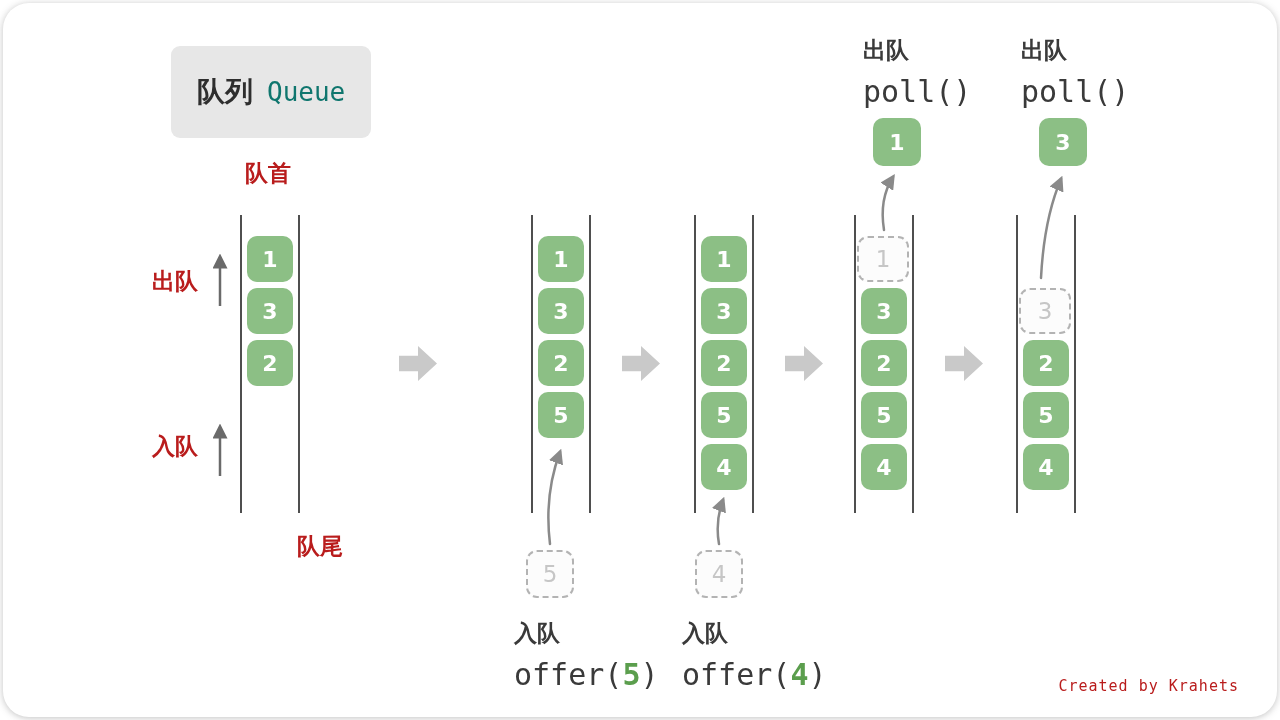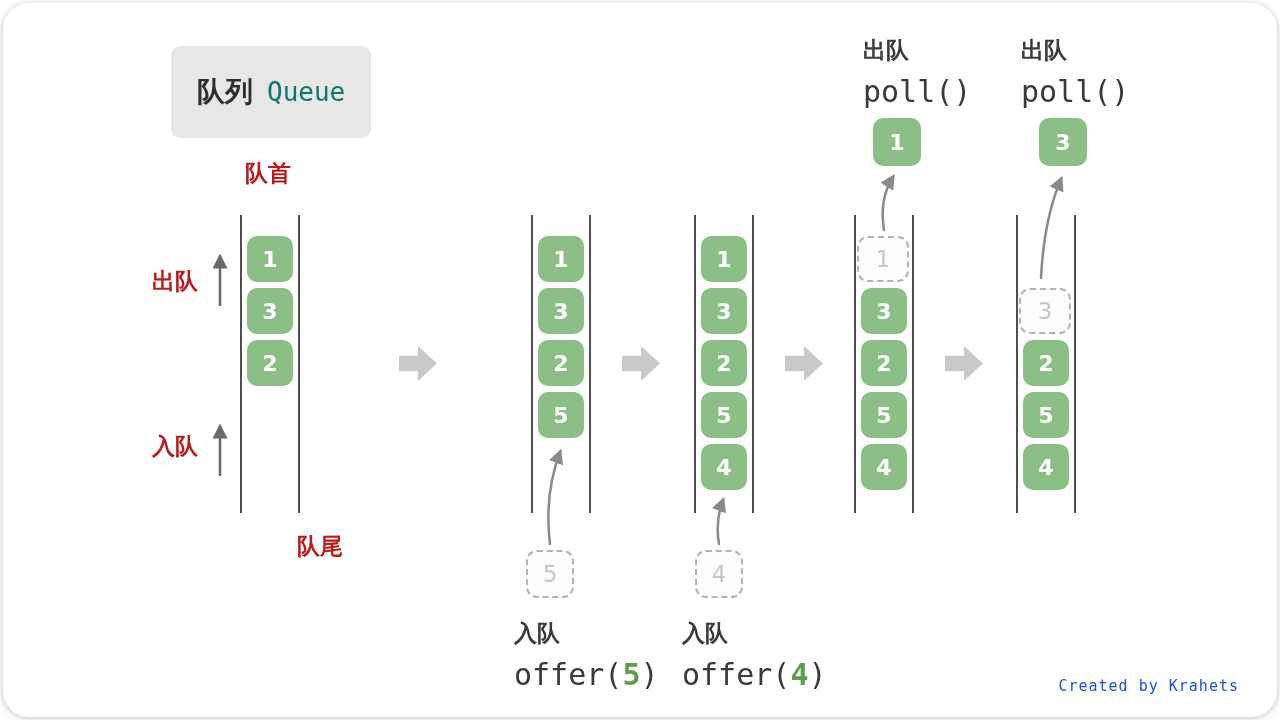--- a/index.html
+++ b/index.html
@@ -59,21 +59,21 @@
   }
 
   .op { position:absolute; color:#3a3a3a; }
   .op-title { font-weight:bold; font-size:23px; margin-bottom:8px; }
   .op-code { font-family:"DejaVu Sans Mono","Liberation Mono",monospace; font-size:30px; color:#3a3a3a; }
   .op-code .arg { color:#5b9e4d; font-weight:bold; }
 
   .watermark {
     position:absolute; right:38px; bottom:22px;
     font-family:"DejaVu Sans Mono","Liberation Mono",monospace;
-    font-size:15px; color:#1d4ed8; letter-spacing:1px;
+    font-size:15px; color:#b91c1c; letter-spacing:1px;
   }
   .overlay { position:absolute; left:0; top:0; width:1280px; height:720px; pointer-events:none; }
 </style>
 </head>
 <body>
 
 <div class="card">
 
   <div class="title-badge">
     <span class="title-zh">队列</span>

